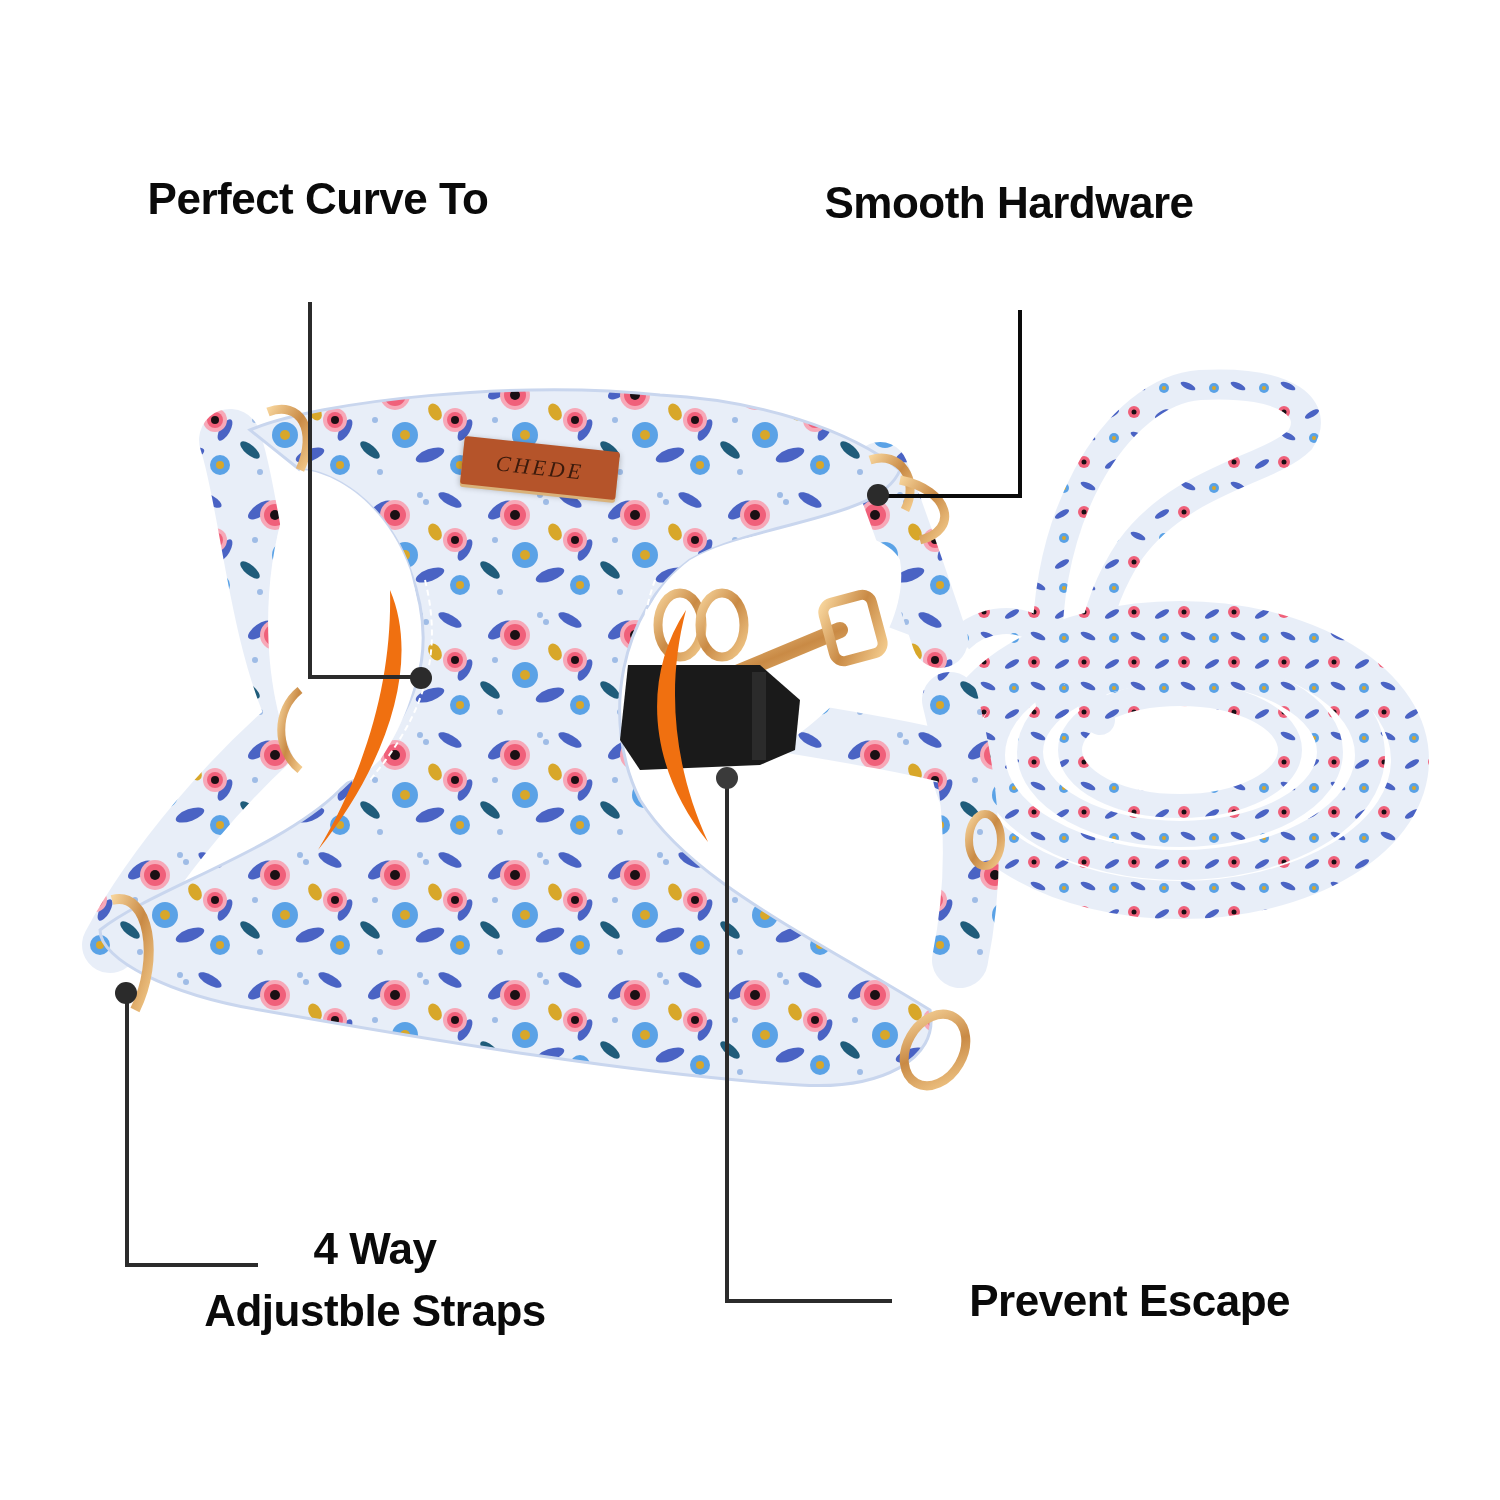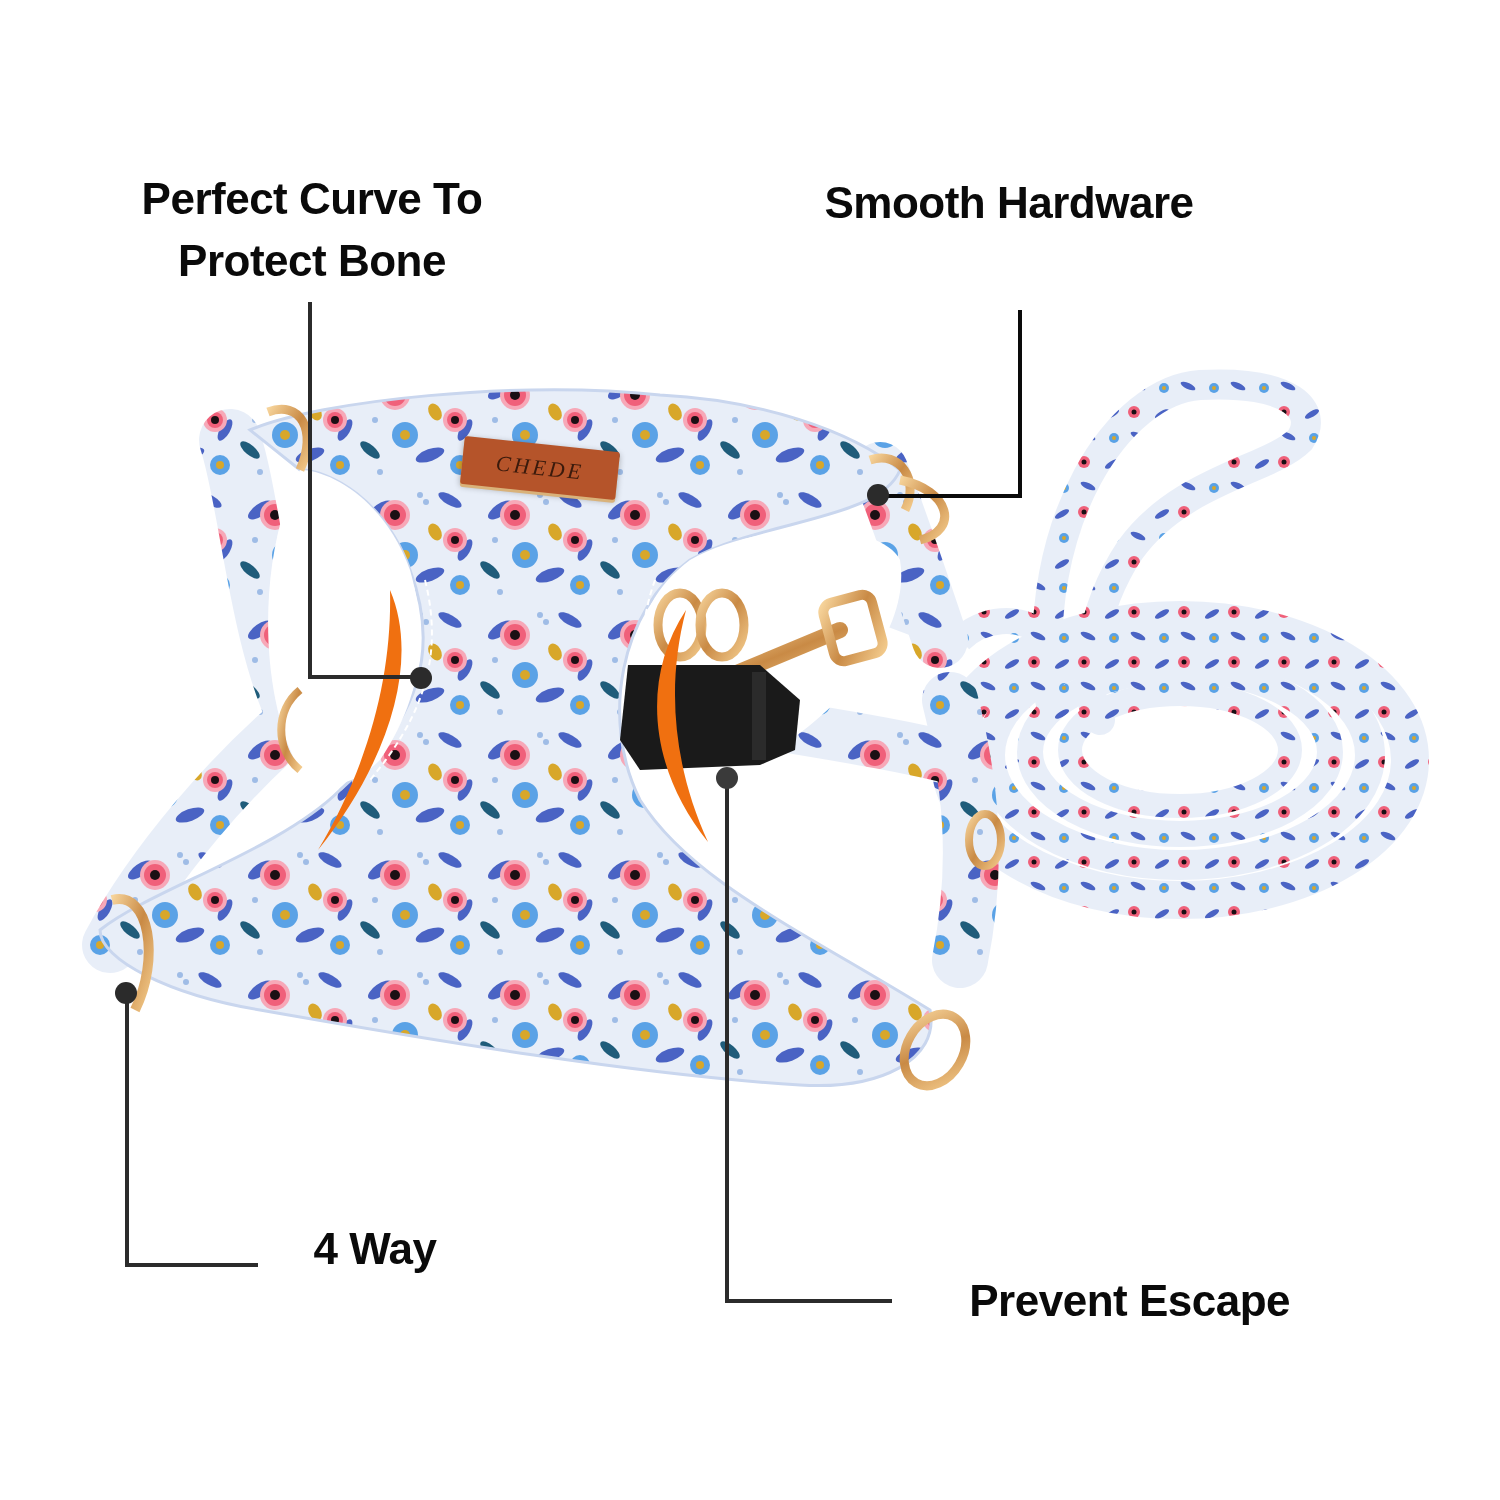--- a/index.html
+++ b/index.html
@@ -1,21 +1,21 @@
 <!DOCTYPE html>
 <html><head>
 <meta charset="utf-8">
 <style>
   html, body { margin: 0; padding: 0; background: #ffffff; }
   body { width: 1500px; height: 1500px; position: relative; overflow: hidden;
          font-family: "Liberation Sans", "DejaVu Sans", sans-serif; }
   .label { position: absolute; color: #0a0a0a; font-weight: 700; text-align: center;
            font-size: 44px; line-height: 62px; letter-spacing: -0.5px; }
   .label span { display: block; white-space: nowrap; }
-  #lbl-curve { left: 102px; top: 168px; width: 420px; }
+  #lbl-curve { left: 108px; top: 168px; width: 420px; }
   #lbl-hardware { left: 784px; top: 172px; width: 450px; }
   #lbl-straps { left: 170px; top: 1218px; width: 410px; }
   #lbl-escape { left: 900px; top: 1270px; width: 390px; text-align: right; }
   #lbl-escape span { line-height: 62px; }
   svg.art { position: absolute; left: 0; top: 0; }
   .brand-tag { position: absolute; left: 462px; top: 444px; width: 156px; height: 48px;
                transform: rotate(6deg); background: #b5542a; border-radius: 3px;
                box-shadow: 0 3px 0 #d9b27a, 0 2px 6px rgba(0,0,0,0.3);
                color: #3a1a0c; font-family: "Liberation Serif", "DejaVu Serif", serif;
                font-style: italic; font-size: 22px; letter-spacing: 3px;
@@ -153,26 +153,26 @@
     <circle cx="878" cy="495" r="11"></circle>
     <circle cx="126" cy="993" r="11"></circle>
     <circle cx="727" cy="778" r="11" fill="#3a3a3a"></circle>
   </g>
 </svg>
 
 <div class="brand-tag">CHEDE</div>
 
 <div class="label" id="lbl-curve">
   <span>Perfect Curve To</span>
-  <span>Protect Bone</span>
 </div>
 
 <div class="label" id="lbl-hardware">
   <span>Smooth Hardware</span>
 </div>
 
 <div class="label" id="lbl-straps">
   <span>4 Way</span>
+  <span>Adjustble Straps</span>
 </div>
 
 <div class="label" id="lbl-escape">
   <span>Prevent Escape</span>
 </div>
 
 </body></html>

